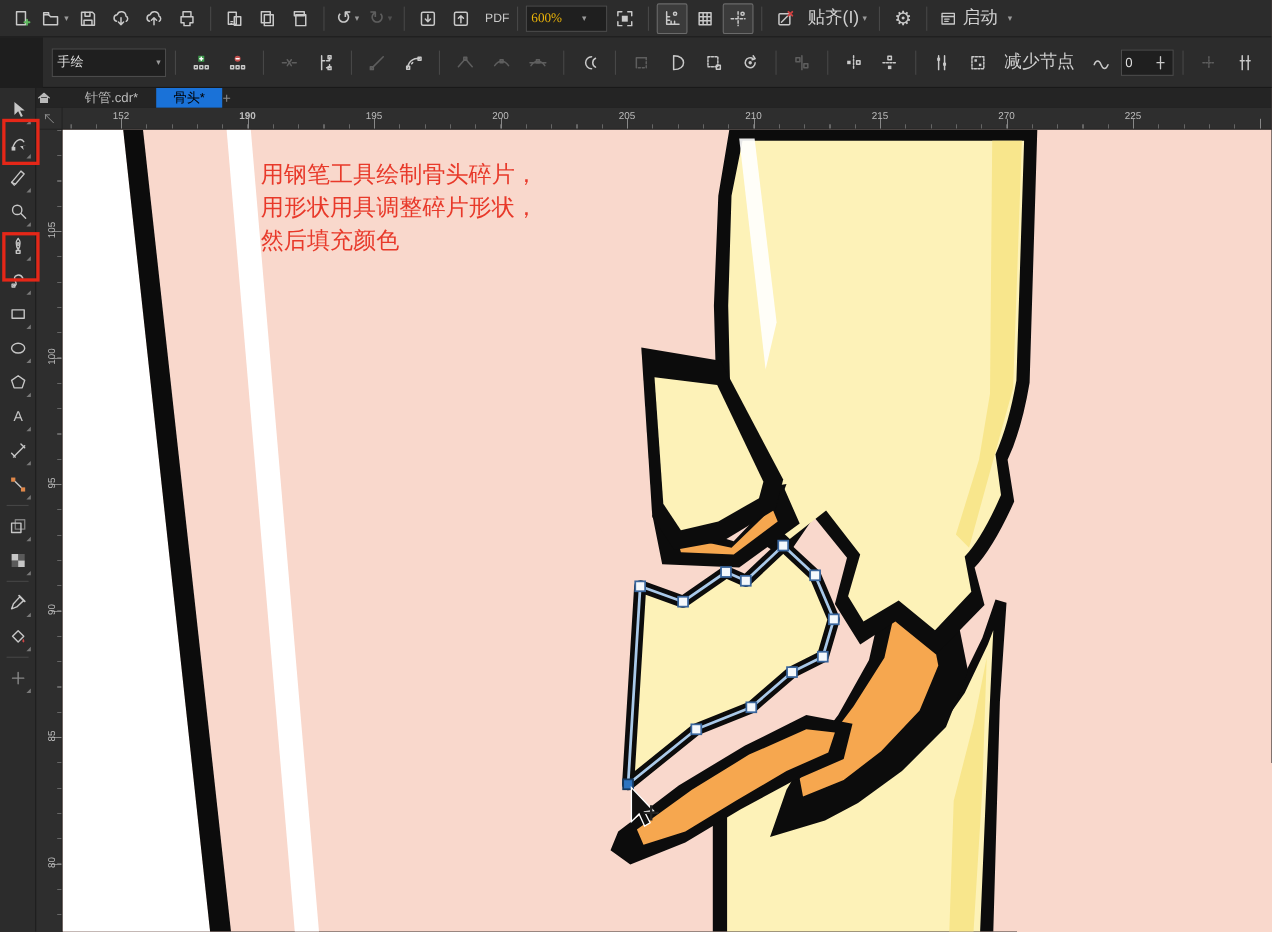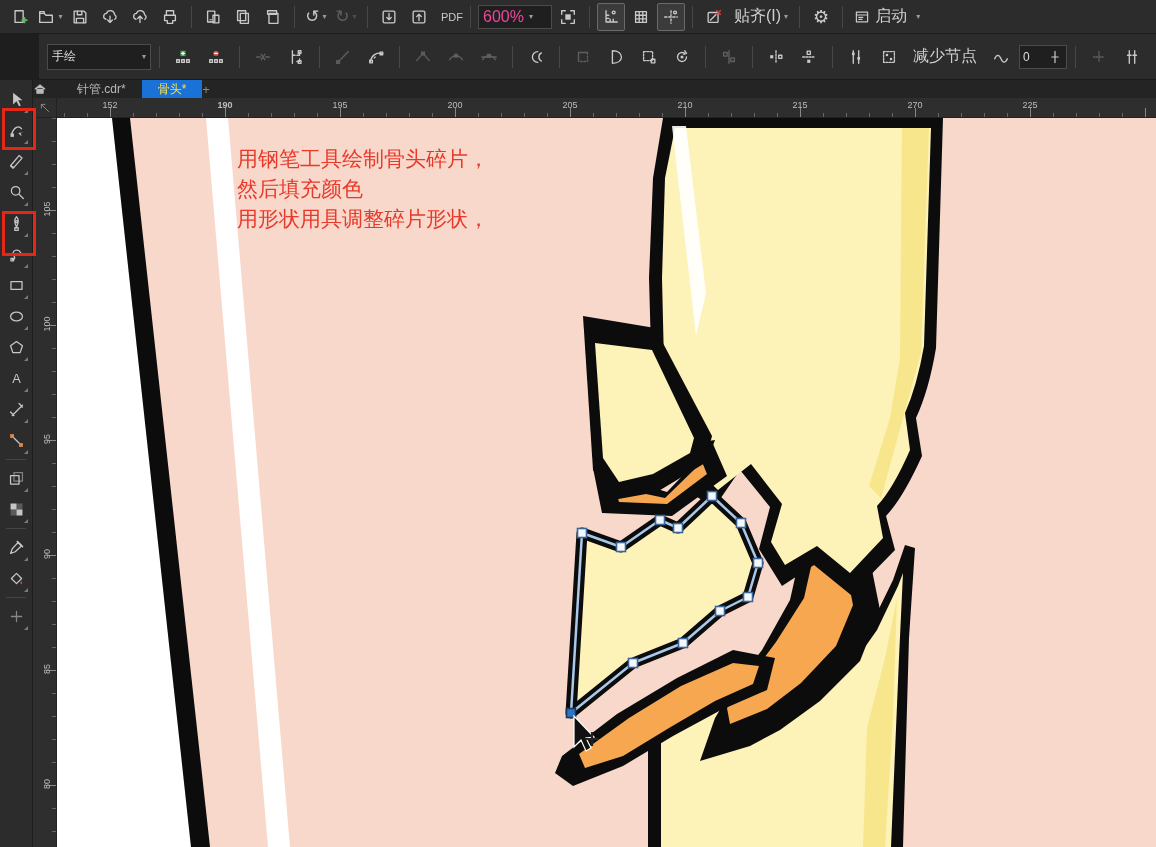--- a/index.html
+++ b/index.html
@@ -19,22 +19,22 @@
   .toggled { background:#3b3b3b; border:1px solid #6a6a6a; }
   .dim { opacity:.32; }
   .sep { width:1px; height:22px; background:#474747; margin:0 5px; flex:0 0 1px; }
   .caret { font-size:8px; color:#9a9a9a; margin-left:2px; }
   .ic { width:18px; height:18px; stroke:currentColor; fill:none; stroke-width:1.5;
     stroke-linecap:round; stroke-linejoin:round; }
   .ic.sm { width:16px; height:16px; }
   .glyph { font-size:17px; line-height:1; }
   .combo { display:flex; align-items:center; background:#1f1f1f; border:1px solid #4b4b4b;
     height:24px; padding:0 4px; color:#ddd; font-size:12px; }
-  .combo input { background:transparent; border:none; color:#ec4899; font-size:16px; width:44px;
-    font-family:Liberation Sans, sans-serif; outline:none; }
+  .combo input { background:transparent; border:none; color:#eab308; font-size:12px; width:44px;
+    font-family:Liberation Serif, serif; outline:none; }
   #preset-combo { width:104px; height:26px; justify-content:space-between; }
   .cnlabel { font-size:16px; color:#cfcfcf; white-space:nowrap; }
   .numbox { display:flex; align-items:center; background:#1f1f1f; border:1px solid #4b4b4b;
     height:24px; padding:0 3px; }
   .numbox input { width:24px; background:transparent; border:none; color:#ddd; font-size:12px;
     font-family:"Liberation Sans",sans-serif; outline:none; }
 
   
   #toolbox { position:absolute; left:0; top:80px; width:33px; height:767px; background:#2c2c2c;
     border-right:1px solid #1d1d1d; display:flex; flex-direction:column; align-items:center;
@@ -43,21 +43,21 @@
     position:relative; }
   .tool .ic { width:17px; height:17px; }
   .tool::after { content:""; position:absolute; right:2px; bottom:2px; border-left:4px solid transparent;
     border-bottom:4px solid #7a7a7a; }
   .tsep { width:20px; height:1px; background:#454545; margin:3px 0; }
 
   
   #tab-bar { position:absolute; left:33px; top:80px; width:1123px; height:18px; background:#242424;
     display:flex; align-items:stretch; color:#b9b9b9; font-size:12px; }
   .tab { display:flex; align-items:center; justify-content:flex-start; padding:0 16px; cursor:default; }
-  .tab.active { background:#1a72d8; color:#fde047; }
+  .tab.active { background:#1a72d8; color:#000000; }
   #home-tab { width:28px; padding:0; }
   #new-tab { width:26px; padding:0; color:#8a8a8a; font-size:13px; }
 
   
   #ruler-corner { position:absolute; left:33px; top:98px; width:24px; height:20px; background:#2e2e2e;
     border-right:1px solid #222; border-bottom:1px solid #222; display:flex; align-items:center;
     justify-content:center; color:#8e8e8e; }
   #h-ruler { position:absolute; left:57px; top:98px; width:1099px; height:20px; background:#2e2e2e;
     border-bottom:1px solid #222; overflow:hidden;
     background-image:
@@ -595,21 +595,21 @@
         </g>
 
       <g>
         <path d="M517,598 L517,629 L524,622 L529,633 L534,630 L529,620 L537,619 Z" fill="#111" stroke="#fff" stroke-width="1.2"></path>
         <path d="M528,621 h14 M535,614 v14" stroke="#222" stroke-width="2.2" fill="none"></path>
       </g>
     </svg>
 
     <div id="annotation">
       <div>用钢笔工具绘制骨头碎片，</div>
+      <div>用形状用具调整碎片形状，</div>
       <div>然后填充颜色</div>
-      <div>用形状用具调整碎片形状，</div>
     </div>
   </div>
 
   <div class="redbox" id="redbox-shape"></div>
   <div class="redbox" id="redbox-pen"></div>
 
 </div>
 
 </body></html>

